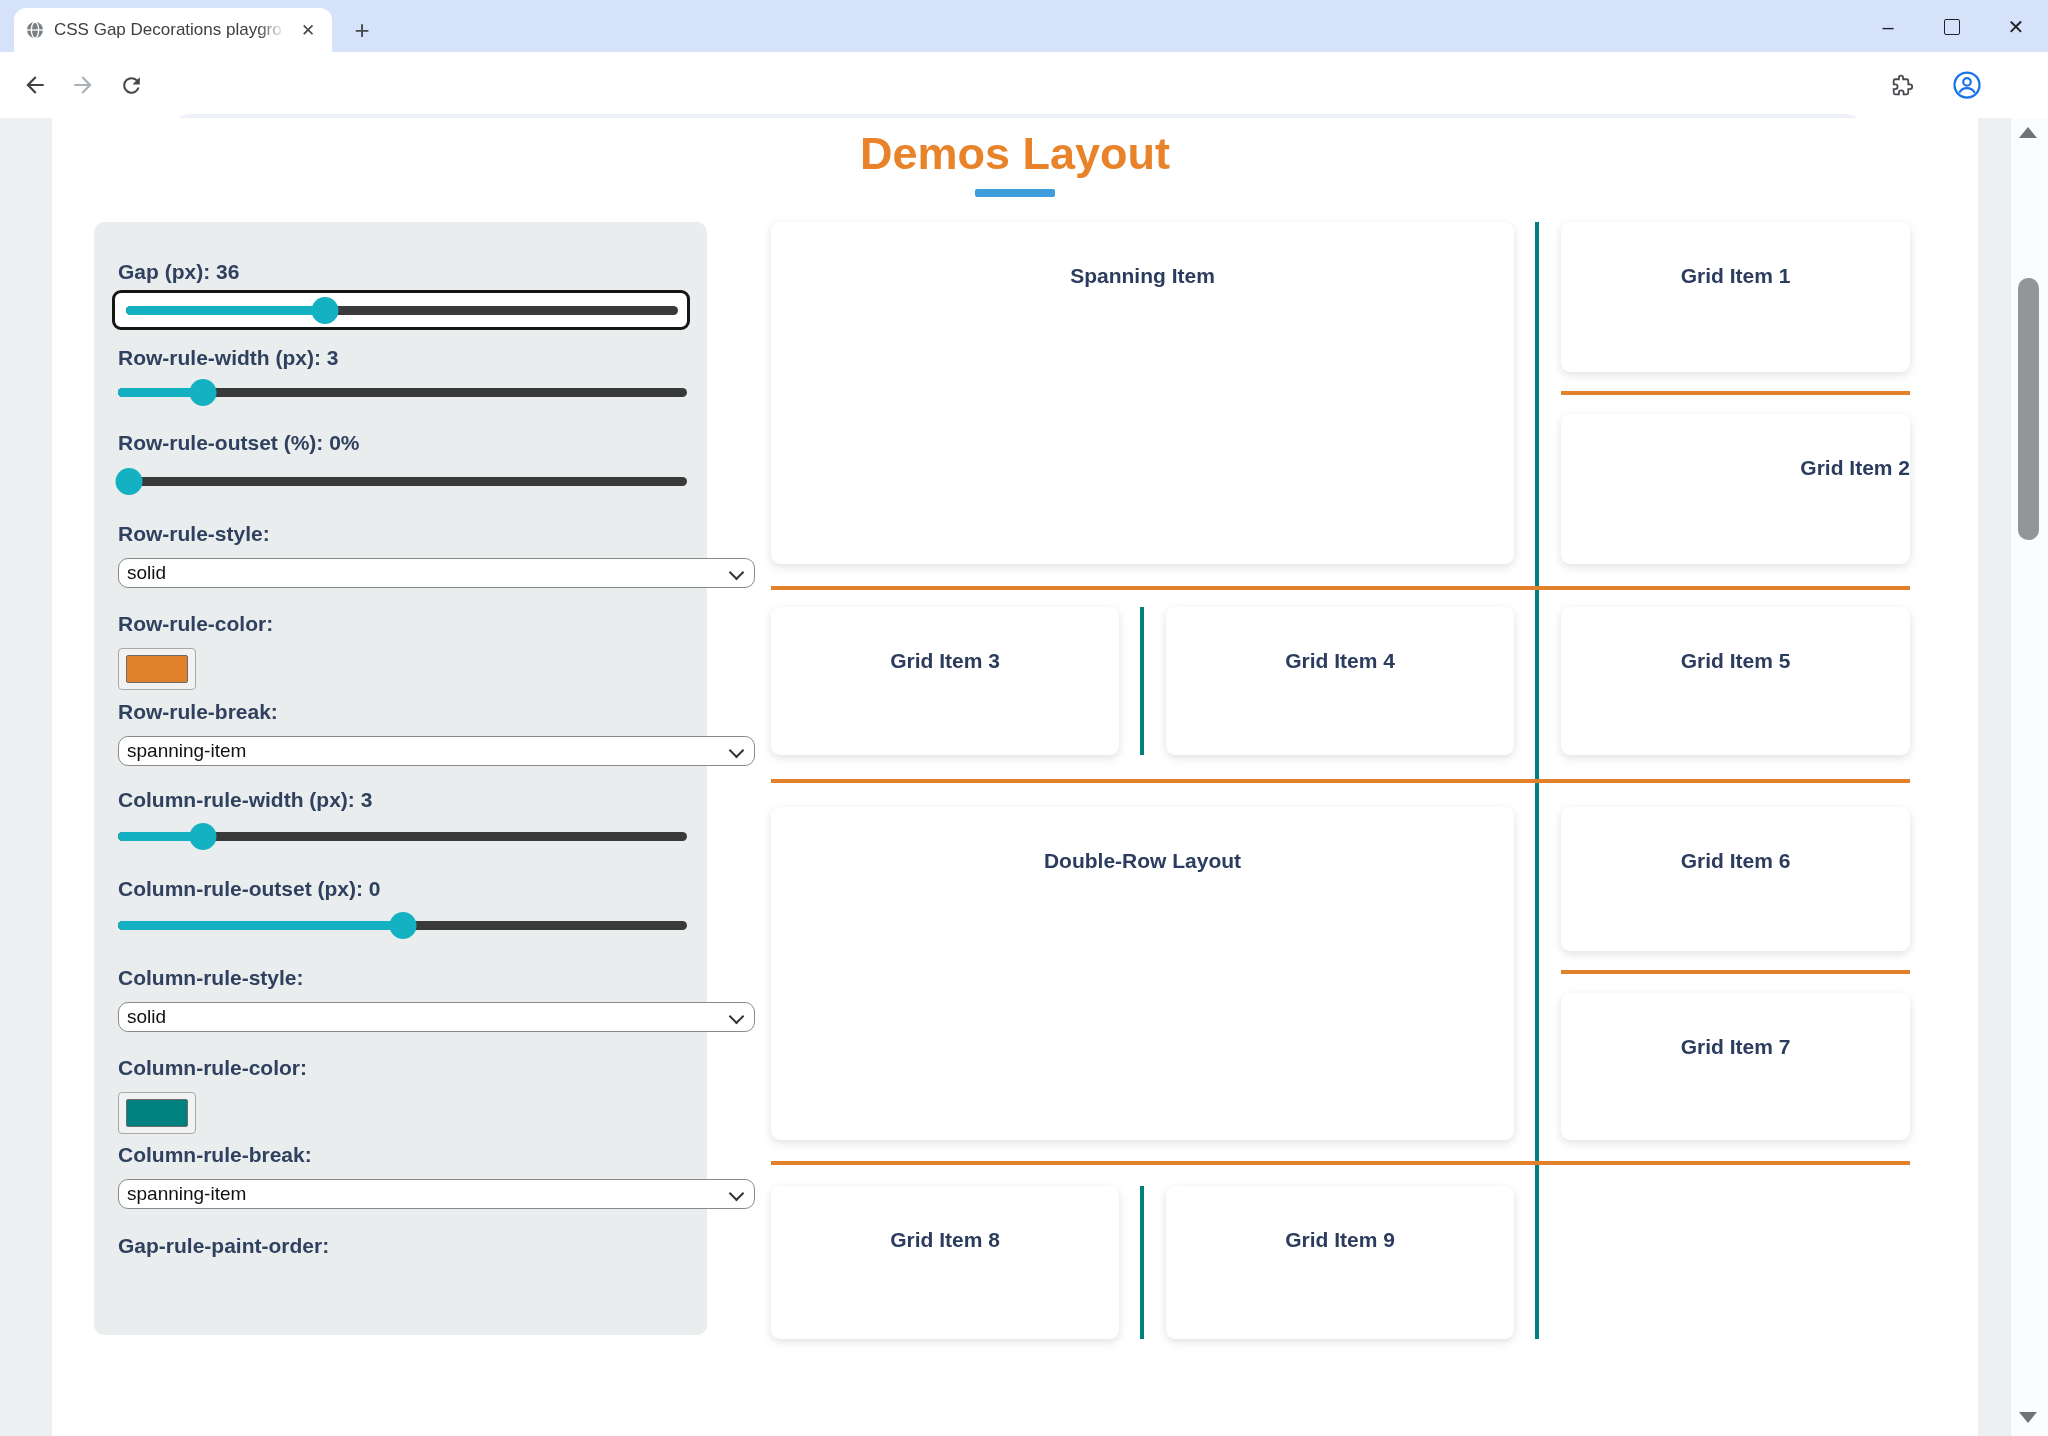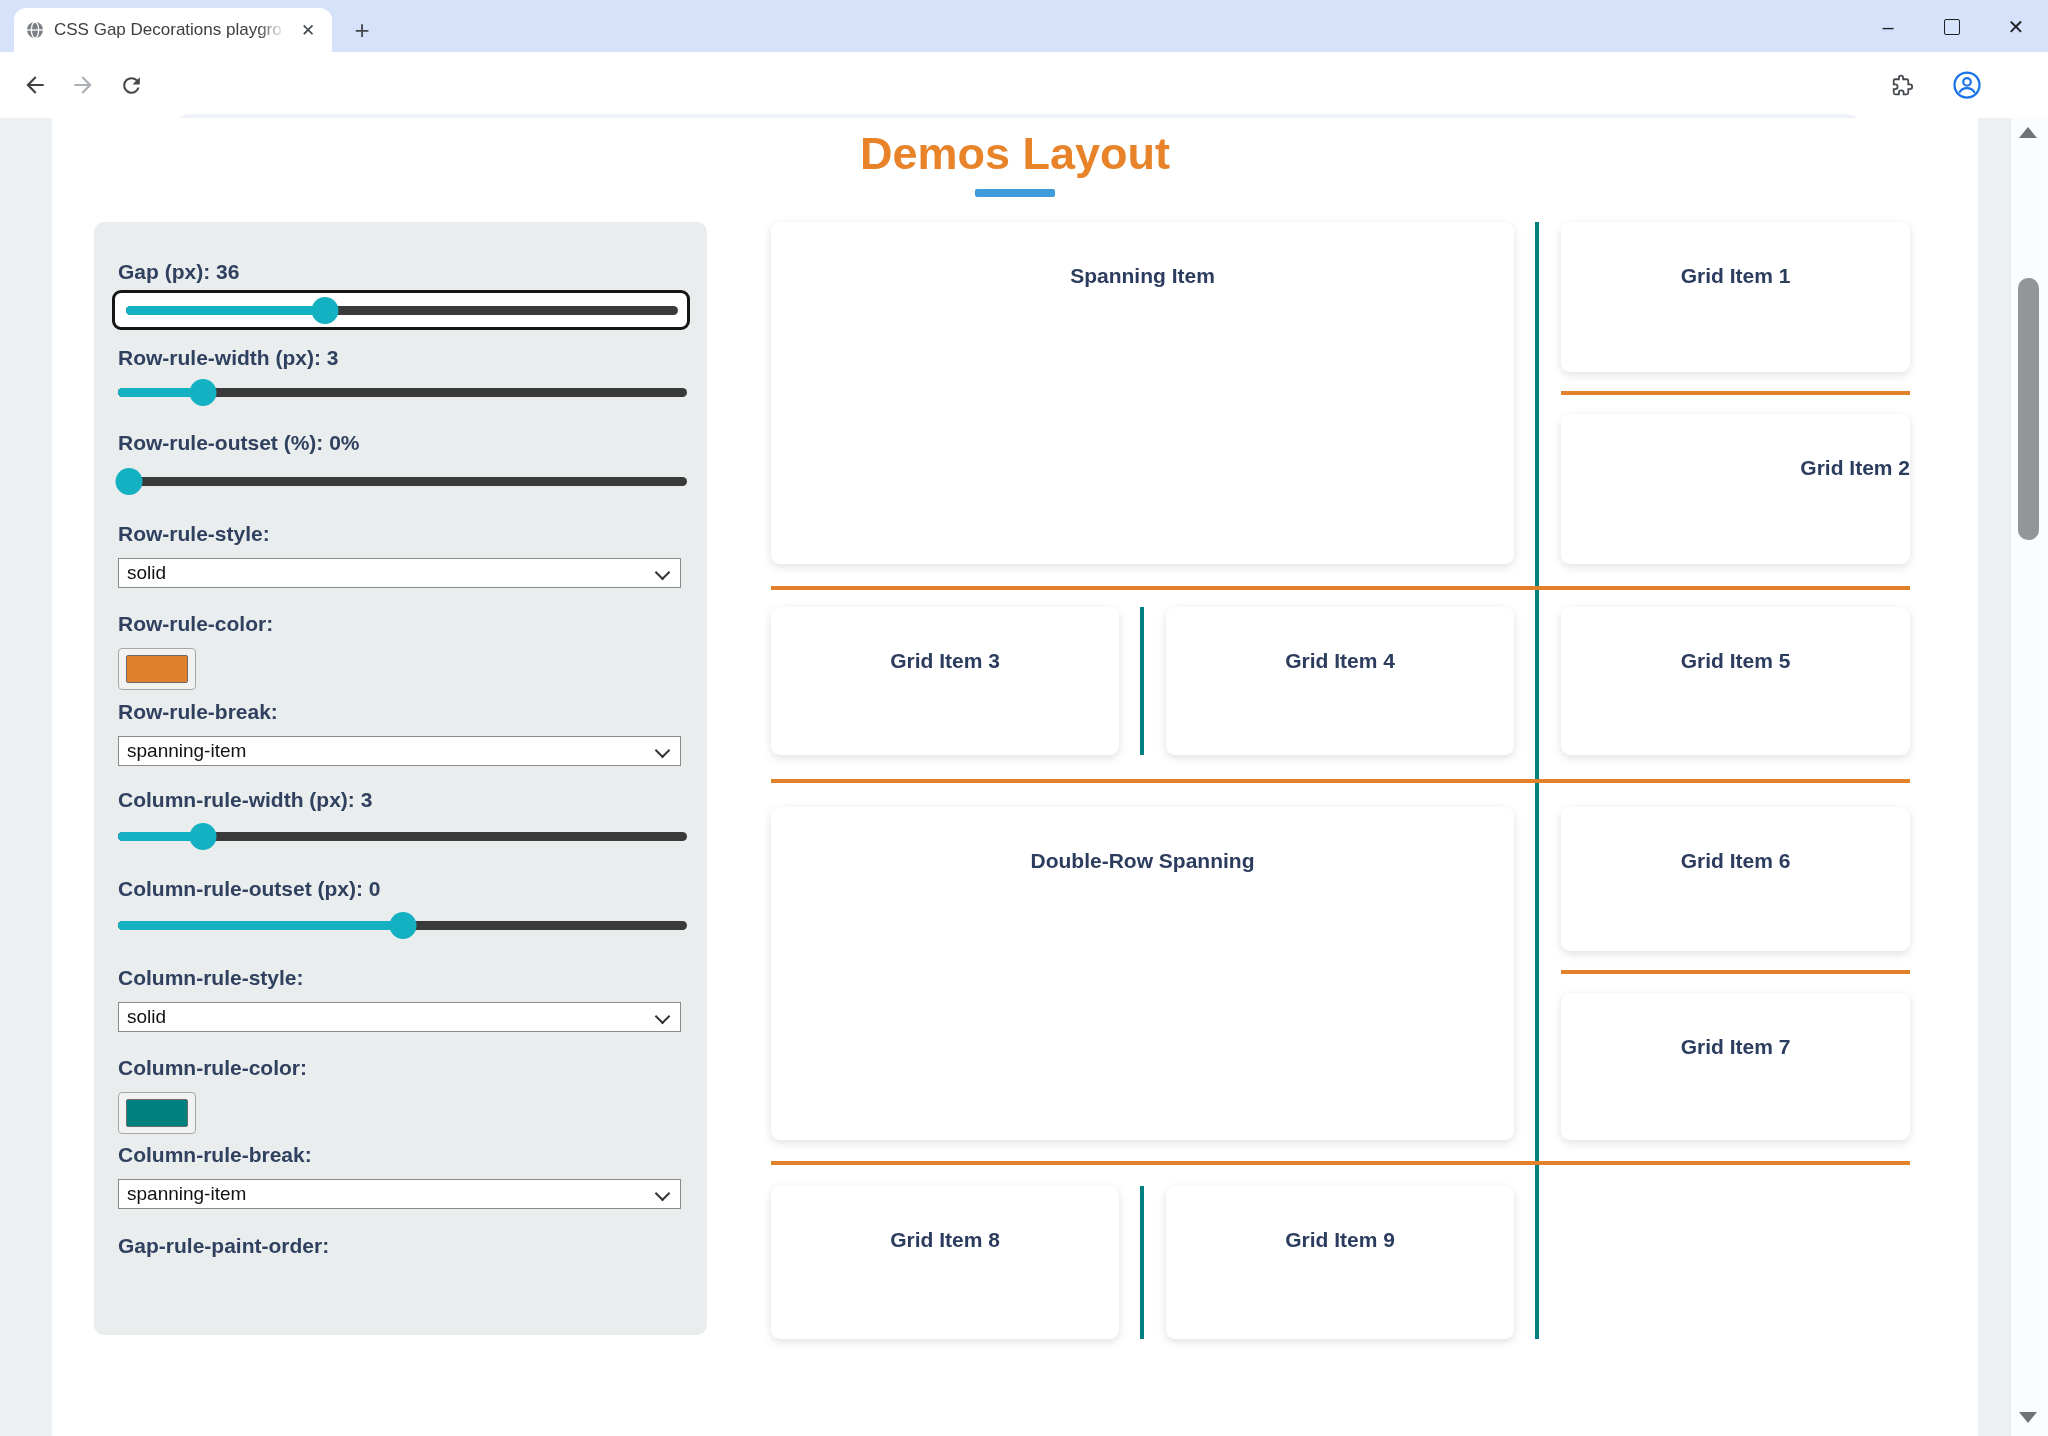--- a/index.html
+++ b/index.html
@@ -37,21 +37,21 @@
   .title-underline{left:975px;top:189px;width:80px;height:8px;background:#3d9cd9;border-radius:2px;}
 
   
   .panel{left:94px;top:222px;width:613px;height:1113px;background:#e9edee;border-radius:10px;}
   .lbl{left:24px;font-size:21px;font-weight:600;color:#30405f;white-space:nowrap;}
   .track{left:24px;width:569px;height:9px;border-radius:5px;background:#3a3a3a;}
   .fill{position:absolute;left:0;top:0;height:9px;border-radius:5px;background:#14b1c2;}
   .thumb{position:absolute;top:-9px;width:27px;height:27px;border-radius:50%;background:#14b1c2;transform:translateX(-50%);}
   .focusring{left:18px;width:578px;height:40px;border:3px solid #161616;border-radius:9px;background:#ffffff;box-sizing:border-box;}
   .focusring .track{position:absolute;left:11px;top:12.5px;width:552px;}
-  .sel{left:24px;width:563px;height:30px;background:#ffffff;border:1px solid #8a8a8a;border-radius:0;box-sizing:border-box;display:flex;align-items:center;padding:0 30px 0 8px;}
+  .sel{left:24px;width:637px;height:30px;background:#ffffff;border:1px solid #8a8a8a;border-radius:10px;box-sizing:border-box;display:flex;align-items:center;padding:0 30px 0 8px;}
   .sel span.val{font-size:19px;color:#111111;}
   .chev{position:absolute;right:12px;top:8px;width:9px;height:9px;border-right:2px solid #333;border-bottom:2px solid #333;transform:rotate(45deg);}
   .colorbox{left:24px;width:78px;height:42px;background:#f2f2f2;border:1px solid #a8a8a8;border-radius:4px;display:flex;align-items:center;justify-content:center;box-sizing:border-box;}
   .swatch{width:60px;height:26px;border:1px solid #6b6b6b;border-radius:2px;}
 
   
   .card{background:#ffffff;border-radius:9px;box-shadow:0 3px 10px rgba(0,0,0,0.12);text-align:center;padding-top:42px;box-sizing:border-box;font-size:21px;font-weight:600;color:#2c3c5e;}
   .vr{width:4px;background:#00807e;z-index:1;}
   .hr{height:4px;background:#e2812b;z-index:2;}
 </style>
@@ -217,21 +217,21 @@
   <div class="abs hr" style="left:771px;top:1161px;width:1139px;"></div>
   <div class="abs hr" style="left:1561px;top:391px;width:349px;"></div>
   <div class="abs hr" style="left:1561px;top:970px;width:349px;"></div>
 
   <div class="abs card" style="left:771px;top:222px;width:743px;height:342px;"><span>Spanning Item</span></div>
   <div class="abs card" style="left:1561px;top:222px;width:349px;height:150px;"><span>Grid Item 1</span></div>
   <div class="abs card" style="left:1561px;top:414px;width:349px;height:150px;text-align:right;"><span>Grid Item 2</span></div>
   <div class="abs card" style="left:771px;top:607px;width:348px;height:148px;"><span>Grid Item 3</span></div>
   <div class="abs card" style="left:1166px;top:607px;width:348px;height:148px;"><span>Grid Item 4</span></div>
   <div class="abs card" style="left:1561px;top:607px;width:349px;height:148px;"><span>Grid Item 5</span></div>
-  <div class="abs card" style="left:771px;top:807px;width:743px;height:333px;"><span>Double-Row Spanning</span></div>
+  <div class="abs card" style="left:771px;top:807px;width:743px;height:333px;"><span>Double-Row Layout</span></div>
   <div class="abs card" style="left:1561px;top:807px;width:349px;height:144px;"><span>Grid Item 6</span></div>
   <div class="abs card" style="left:1561px;top:993px;width:349px;height:147px;"><span>Grid Item 7</span></div>
   <div class="abs card" style="left:771px;top:1186px;width:348px;height:153px;"><span>Grid Item 8</span></div>
   <div class="abs card" style="left:1166px;top:1186px;width:348px;height:153px;"><span>Grid Item 9</span></div>
 </div>
 
 <div class="abs scrolltrack"></div>
 <div class="abs tri-up"></div>
 <div class="abs scrollthumb"></div>
 <div class="abs tri-down"></div>

